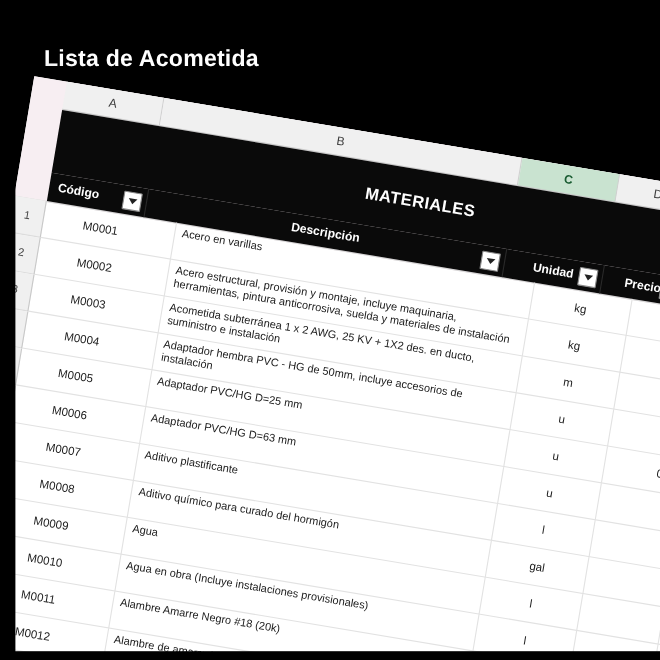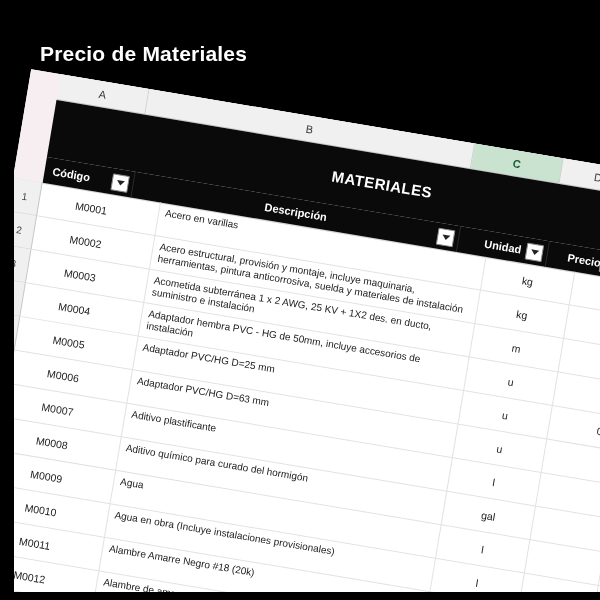--- a/index.html
+++ b/index.html
@@ -209,21 +209,21 @@
   .mask-bottom {
     position: absolute; left: 0; bottom: 0; width: 600px; height: 8px;
     background: #000;
   }
 </style>
 </head>
 <body>
 
 <div id="stage">
 
-  <div class="page-title">Precio de Materiales</div>
+  <div class="page-title">Lista de Acometida</div>
 
   <div class="sheet-wrap">
     <div class="sheet">
 
       <div class="top-band"></div>
 
       <div class="col-head" style="left:30px;width:90px;">A</div>
       <div class="col-head" style="left:120px;width:330px;">B</div>
       <div class="col-head active" style="left:450px;width:90px;">C</div>
       <div class="col-head" style="left:540px;width:75px;">D</div>

